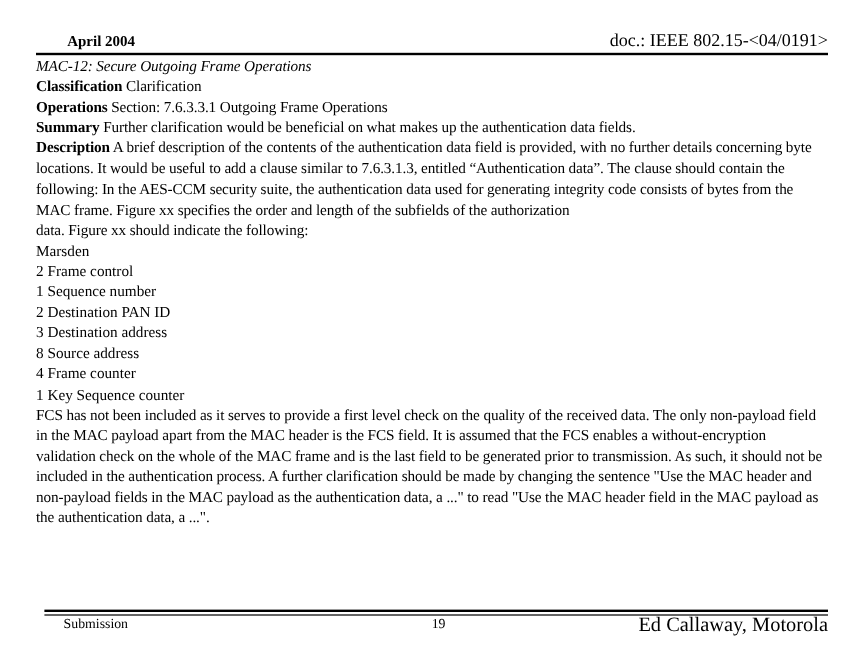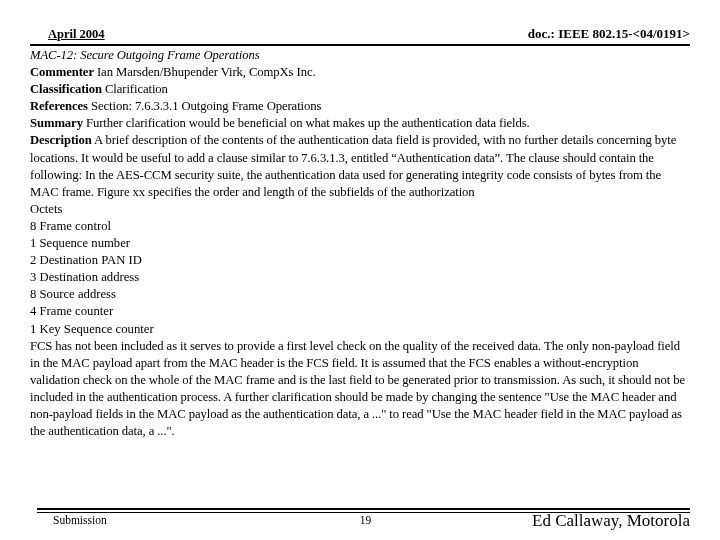--- a/index.html
+++ b/index.html
@@ -27,34 +27,33 @@
   
   .header {
     position: absolute;
     left: 30px;
     top: 26px;
     width: 660px;
     height: 22px;
   }
   .header-left {
     position: absolute;
-    left: 18px;
+    left: 26px;
     top: 0;
     font-size: 12.5px;
     font-weight: bold;
     line-height: 16px;
     white-space: nowrap;
-    text-decoration: underline;
   }
   .header-right {
     position: absolute;
     right: 0px;
     top: 0;
-    font-size: 13px;
-    font-weight: bold;
+    font-size: 15px;
+    font-weight: normal;
     line-height: 16px;
     white-space: nowrap;
   }
   .header-rule {
     position: absolute;
     left: 30px;
     top: 44px;
     width: 660px;
     height: 0;
     border-top: 2px solid #000;
@@ -152,34 +151,34 @@
   <div class="header">
     <div class="header-left">April 2004</div>
     <div class="header-right">doc.: IEEE 802.15-&lt;04/0191&gt;</div>
   </div>
   <div class="header-rule"></div>
 
   <div class="body-block">
 
     <div class="line title">MAC-12: Secure Outgoing Frame Operations</div>
 
-    <div class="line"><span class="lbl">Commenter</span><span> Ian Marsden/Bhupender Virk, CompXs Inc.</span></div>
 
     <div class="line"><span class="lbl">Classification</span><span> Clarification</span></div>
 
-    <div class="line"><span class="lbl">References</span><span> Section: 7.6.3.3.1 Outgoing Frame Operations</span></div>
+    <div class="line"><span class="lbl">Operations</span><span> Section: 7.6.3.3.1 Outgoing Frame Operations</span></div>
 
     <div class="para"><span class="lbl">Summary</span><span> Further clarification would be beneficial on what makes up the authentication data fields.</span></div>
 
     <div class="para"><span class="lbl">Description</span><span> A brief description of the contents of the authentication data field is provided, with no further details concerning byte locations. It would be useful to add a clause similar to 7.6.3.1.3, entitled “Authentication data”. The clause should contain the following: In the AES-CCM security suite, the authentication data used for generating integrity code consists of bytes from the MAC frame. Figure xx specifies the order and length of the subfields of the authorization</span></div>
 
+    <div class="line">data. Figure xx should indicate the following:</div>
 
-    <div class="octet-line">Octets</div>
+    <div class="octet-line">Marsden</div>
 
-    <div class="octet-line">8 Frame control</div>
+    <div class="octet-line">2 Frame control</div>
     <div class="octet-line">1 Sequence number</div>
     <div class="octet-line">2 Destination PAN ID</div>
     <div class="octet-line">3 Destination address</div>
     <div class="octet-line">8 Source address</div>
     <div class="octet-line">4 Frame counter</div>
     <div class="octet-line">1 Key Sequence counter</div>
 
     <div class="para">FCS has not been included as it serves to provide a first level check on the quality of the received data. The only non-payload field in the MAC payload apart from the MAC header is the FCS field. It is assumed that the FCS enables a without-encryption validation check on the whole of the MAC frame and is the last field to be generated prior to transmission. As such, it should not be included in the authentication process. A further clarification should be made by changing the sentence "Use the MAC header and non-payload fields in the MAC payload as the authentication data, a ..." to read "Use the MAC header field in the MAC payload as the authentication data, a ...".</div>
 
   </div>

